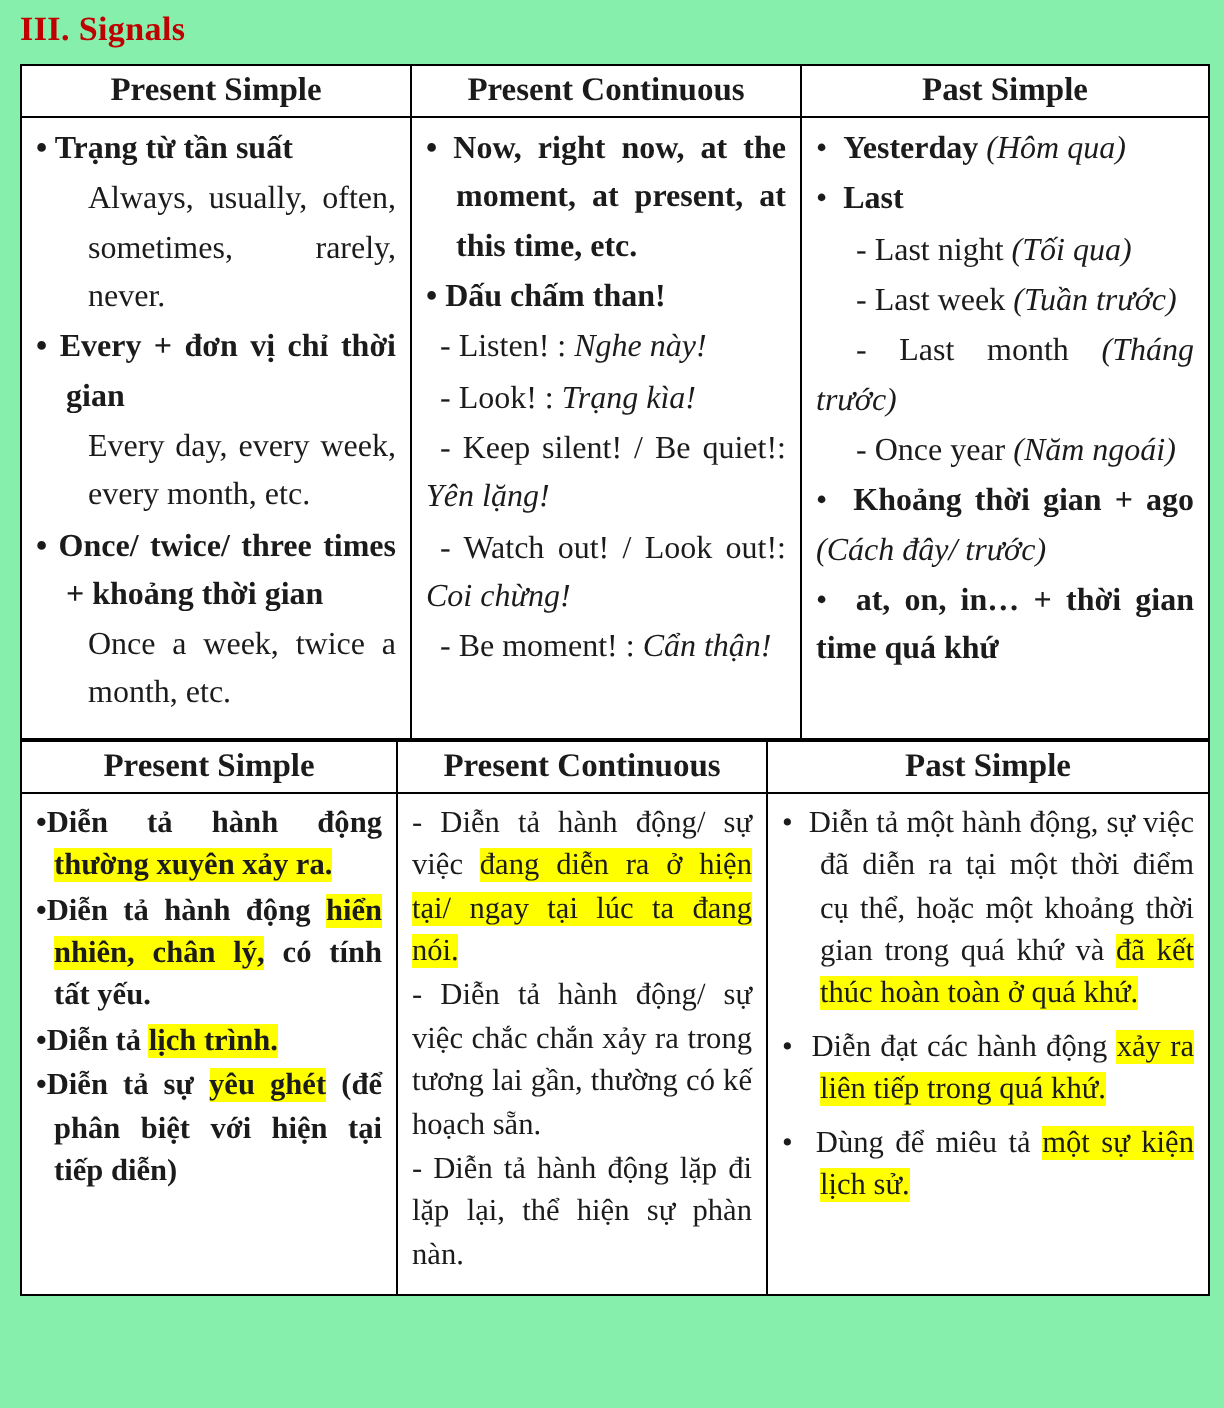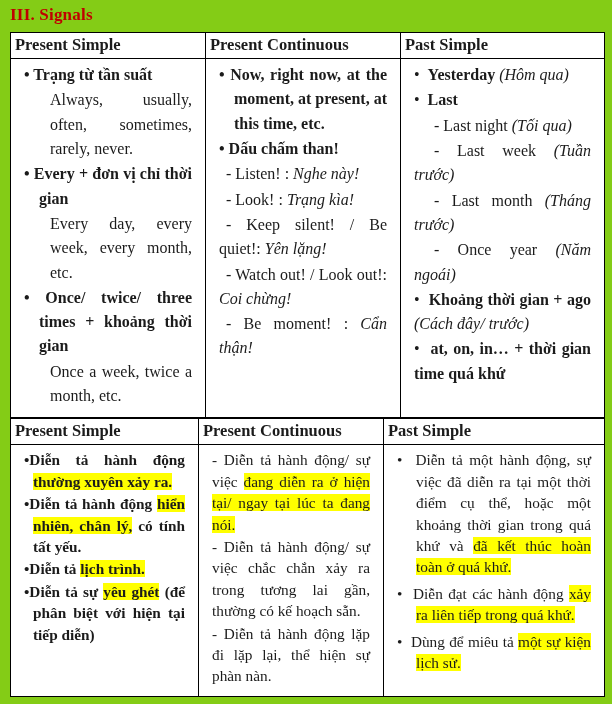--- a/index.html
+++ b/index.html
@@ -1,27 +1,27 @@
 <!DOCTYPE html>
 <html style="--accent: #c00000; --hl: #ffff00; --line: #000000; --ink: #1b1b1b;"><head>
 <meta charset="utf-8">
 <style>
   :root { --accent:#c00000; --hl:#ffff00; --ink:#1b1b1b; --line:#000; }
   html,body{margin:0;padding:0;background:#fff;}
   body{font-family:"Liberation Serif","DejaVu Serif",serif;color:var(--ink);}
-  .page{width:612px;height:704px;box-sizing:border-box;padding:5px 8px 8px 10px;background:#84cc16;overflow:hidden;}
+  .page{width:612px;height:704px;box-sizing:border-box;padding:5px 8px 8px 10px;background:#86efac;overflow:hidden;}
   .sec-title{color:var(--accent);font-size:17px;font-weight:bold;margin:0 0 7px 0;letter-spacing:.2px;}
   .sec-title.uses{margin-top:31px;}
   table{border-collapse:collapse;table-layout:fixed;width:594px;background:#fff;}
   th,td{border:1.6px solid var(--line);}
-  th{font-size:16.5px;font-weight:bold;text-align:left;padding:2px 4px 3px;}
+  th{font-size:16.5px;font-weight:bold;text-align:center;padding:2px 4px 3px;}
   td{vertical-align:top;padding:4px 7px 8px;text-align:justify;}
   .t1 td{font-size:16px;line-height:1.52;}
   .t2 td{font-size:15.3px;line-height:1.4;}
-  .blk{margin:0 6px 1px;}
+  .blk{margin:0 0 1px;}
   .b{font-weight:bold;}
   .i{font-style:italic;}
   .h{background:var(--hl);}
   
   .hang15{padding-left:15px;text-indent:-15px;}
   .cont{padding-left:26px;}
   .dash{text-indent:7px;}
   .fi{text-indent:20px;}
   .hang8{padding-left:9px;text-indent:-9px;font-weight:bold;}
   .hang18{padding-left:19px;text-indent:-19px;}

